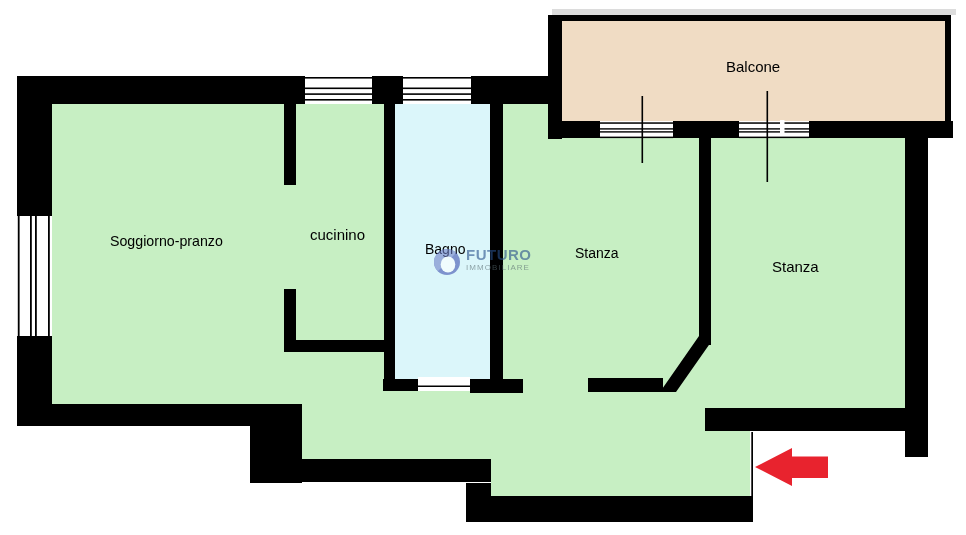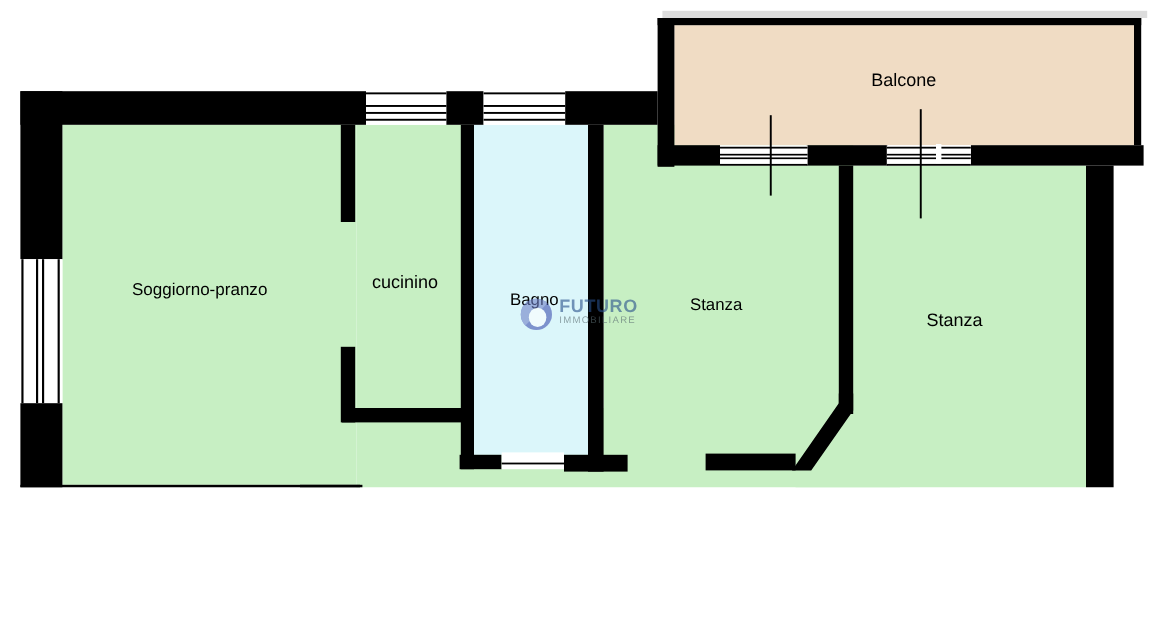--- a/index.html
+++ b/index.html
@@ -1,16 +1,16 @@
 <!DOCTYPE html>
 <html><head>
 <meta charset="utf-8">
 <style>
   html,body{margin:0;padding:0;background:#fff;}
-  #plan{position:relative;width:966px;height:406px;font-family:"Liberation Sans",sans-serif;}
+  #plan{position:relative;width:966px;height:535px;font-family:"Liberation Sans",sans-serif;}
   svg{display:block;}
   text{font-family:"Liberation Sans",sans-serif;}
 </style>
 </head>
 <body>
 <div id="plan">
 <svg width="966" height="535" viewBox="0 0 966 535">
 
 <rect x="0" y="0" width="966" height="535" fill="#ffffff"></rect>
 

